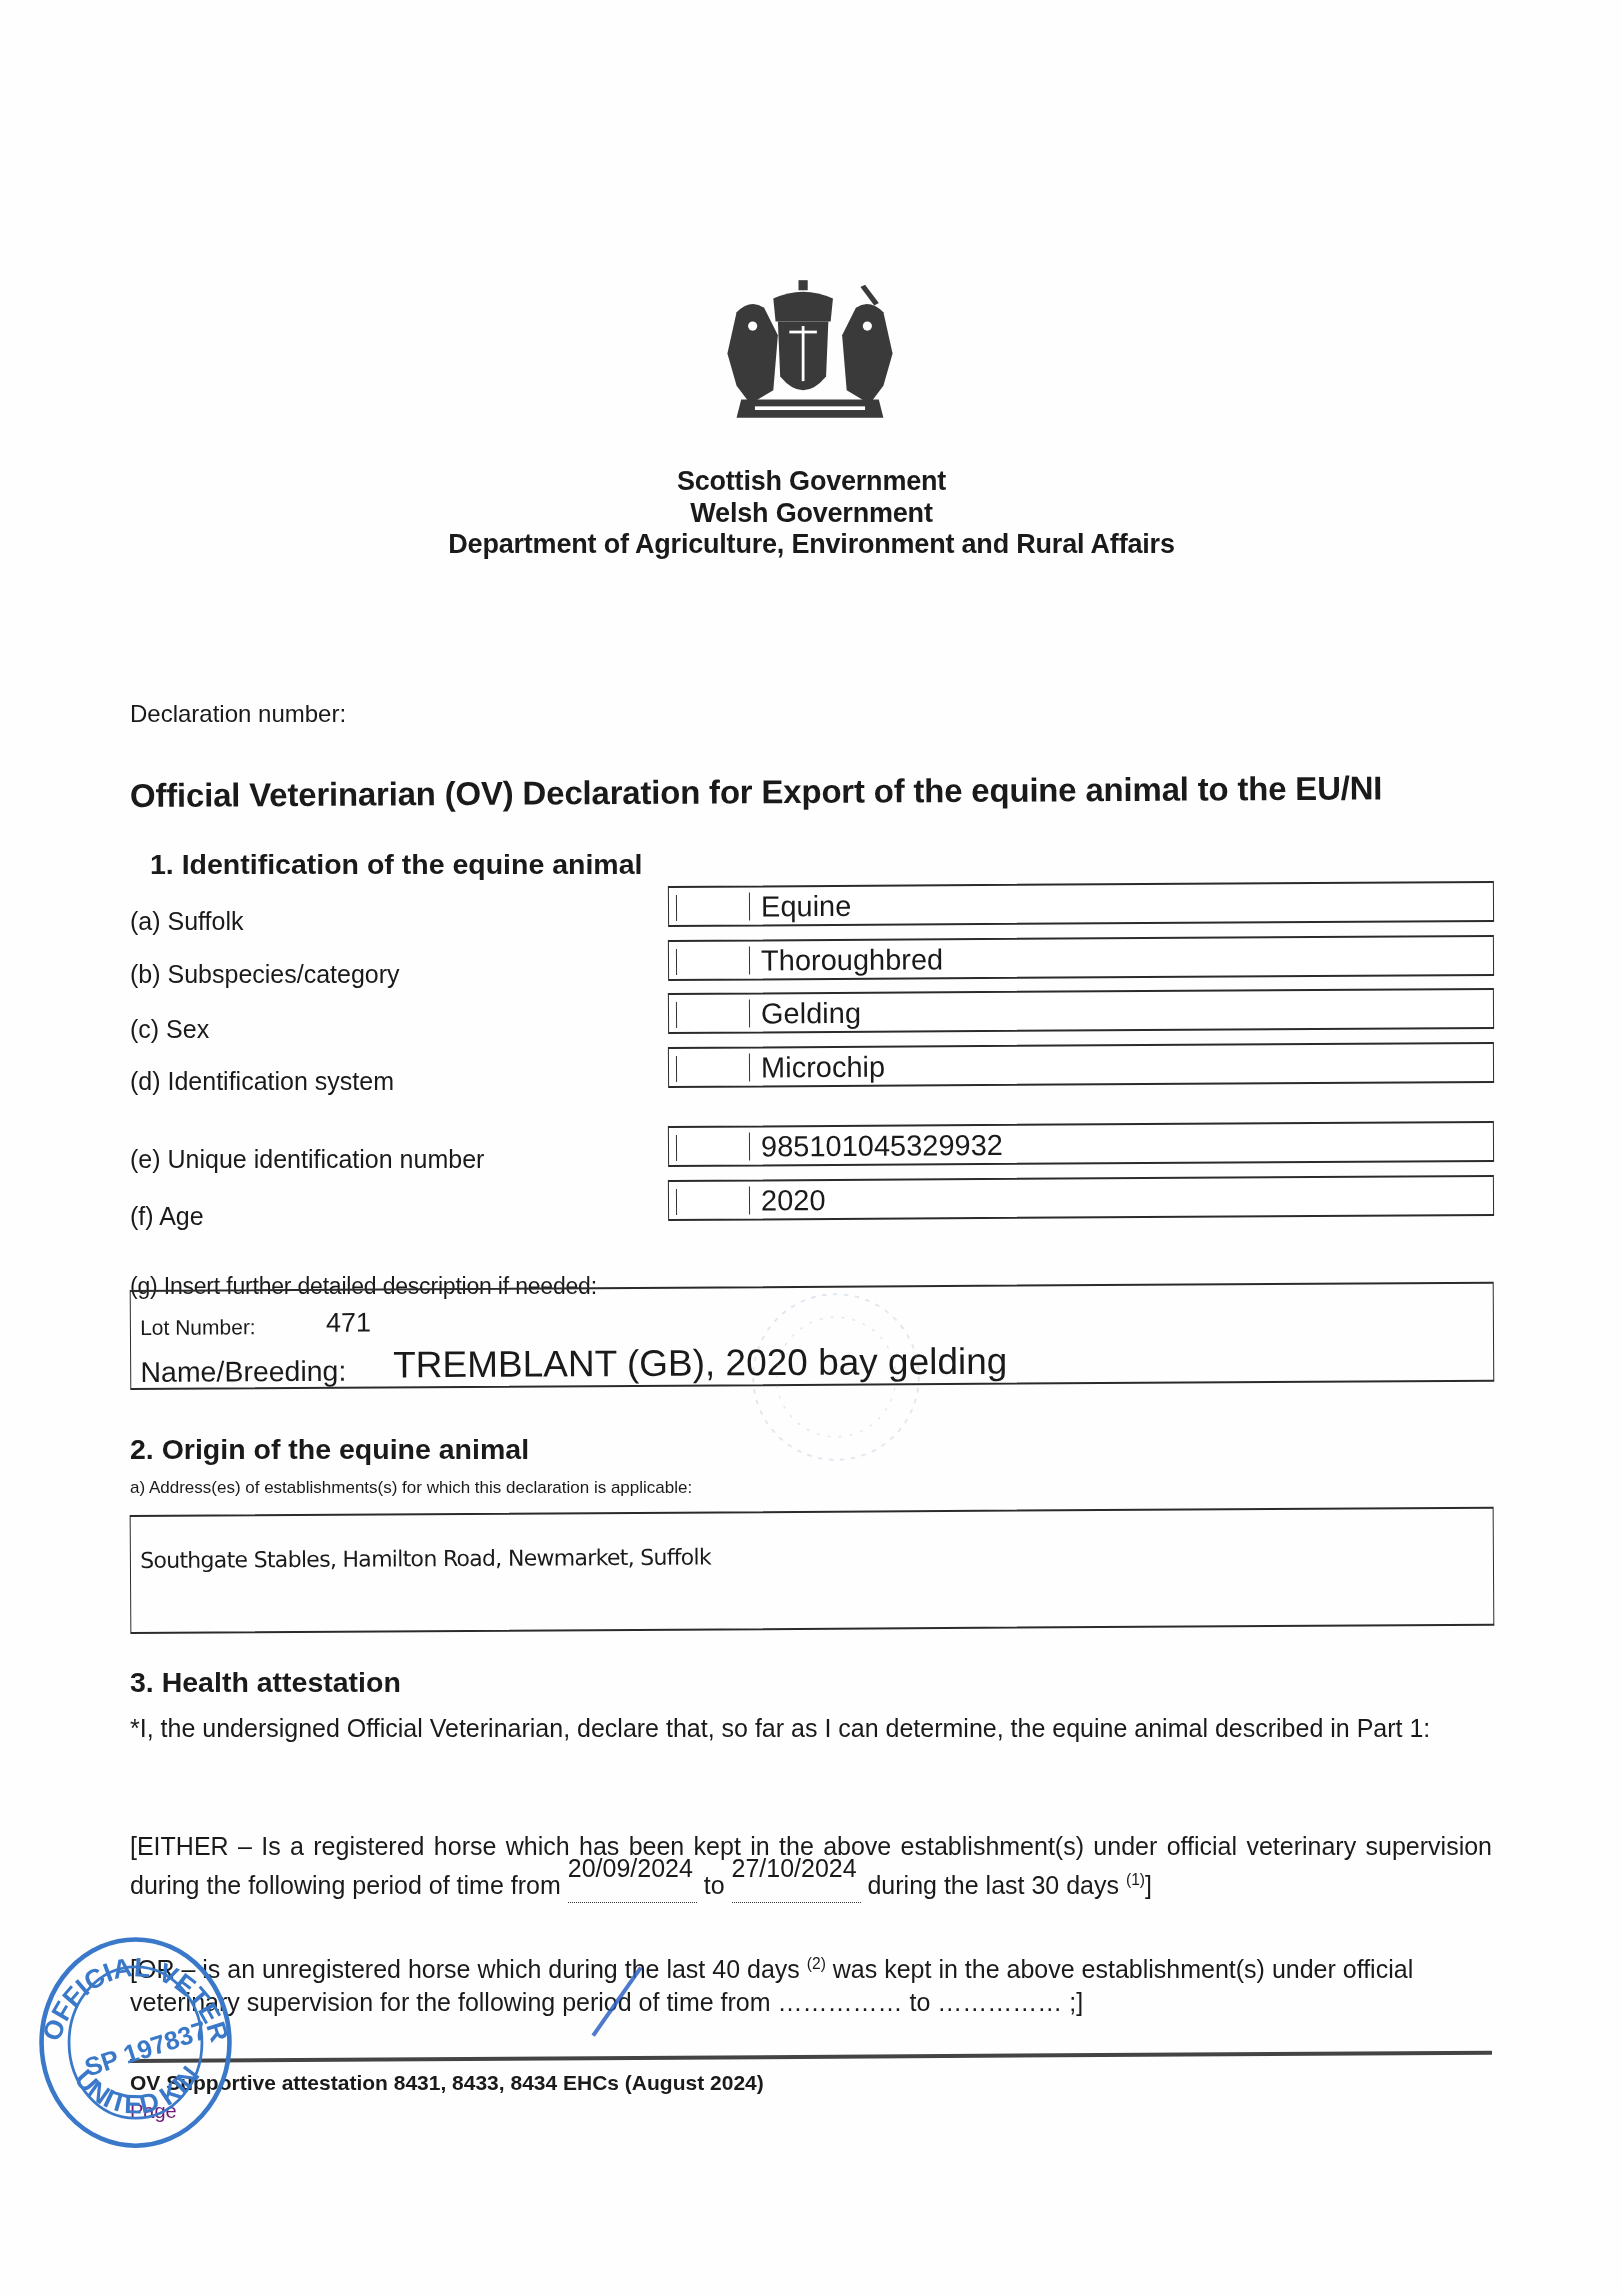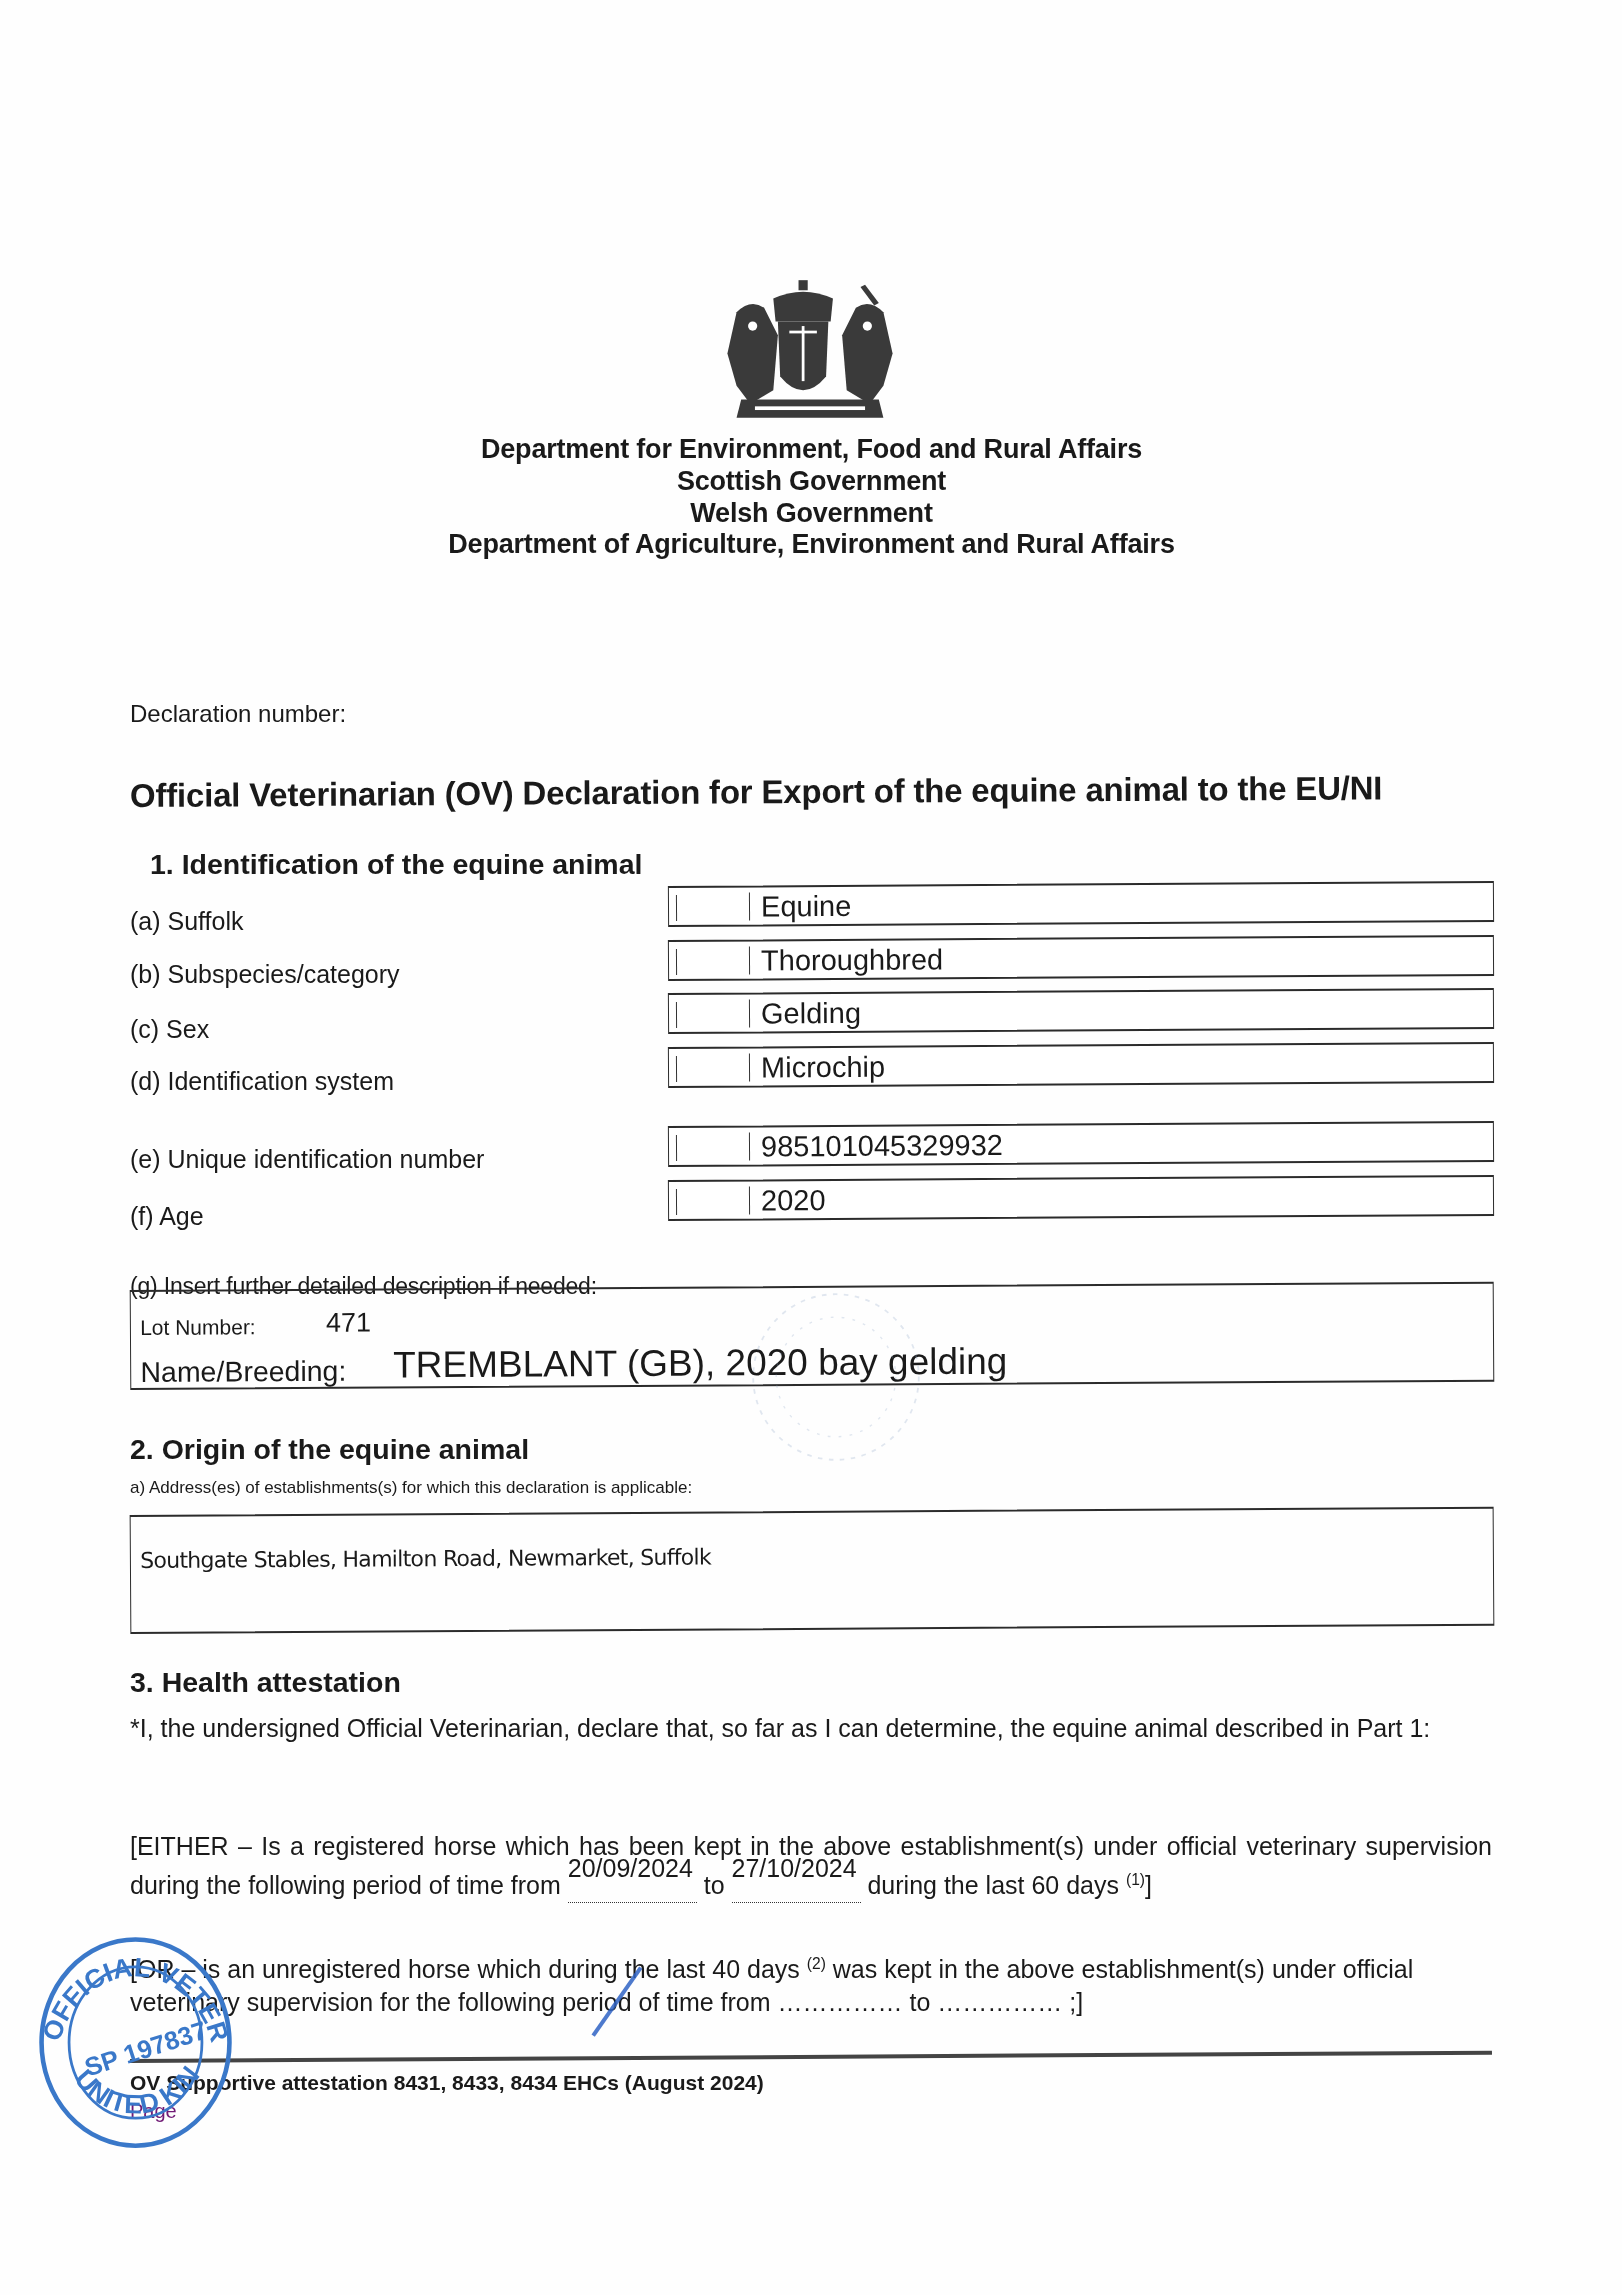--- a/index.html
+++ b/index.html
@@ -79,21 +79,20 @@
     </g>
     <g fill="#ffffff">
       <rect x="175" y="130" width="60" height="6"></rect>
       <rect x="202" y="120" width="6" height="120"></rect>
       <circle cx="95" cy="120" r="10"></circle>
       <circle cx="345" cy="120" r="10"></circle>
       <rect x="100" y="295" width="240" height="8"></rect>
     </g>
   </svg>
 
-  <div class="org org-1">Department for Environment, Food and Rural Affairs</div>
   <div class="org org-2">Scottish Government</div>
   <div class="org org-3">Welsh Government</div>
   <div class="org org-4">Department of Agriculture, Environment and Rural Affairs</div>
 
   <div class="decl-num">Declaration number:</div>
   <div class="doc-title">Official Veterinarian (OV) Declaration for Export of the equine animal to the EU/NI</div>
 
   <div class="sec-head sec1">1. Identification of the equine animal</div>
 
   <div class="field-label" style="top:907px">(a) Suffolk</div>
@@ -158,21 +157,21 @@
   </div>
 
   <div class="sec-head sec3">3. Health attestation</div>
   <div class="para para1">*I, the undersigned Official Veterinarian, declare that, so far as I can determine, the equine animal described in Part 1:</div>
 
   <div class="para para2">
     <span>[EITHER – Is a registered horse which has been kept in the above establishment(s) under official veterinary supervision during the following period of time from</span>
     <span class="dotfill" style="width:129px"><span class="over">20/09/2024</span>&nbsp;</span>
     <span>to</span>
     <span class="dotfill" style="width:129px"><span class="over">27/10/2024</span>&nbsp;</span>
-    <span>during the last 60 days</span>
+    <span>during the last 30 days</span>
     <sup>(1)</sup><span>]</span>
   </div>
 
   <div class="para para3">
     <span>[OR – is an unregistered horse which during the last 40 days</span>
     <sup>(2)</sup>
     <span>was kept in the above establishment(s) under official veterinary supervision for the following period of time from</span>
     <span>……………</span>
     <span>to</span>
     <span>……………</span>

